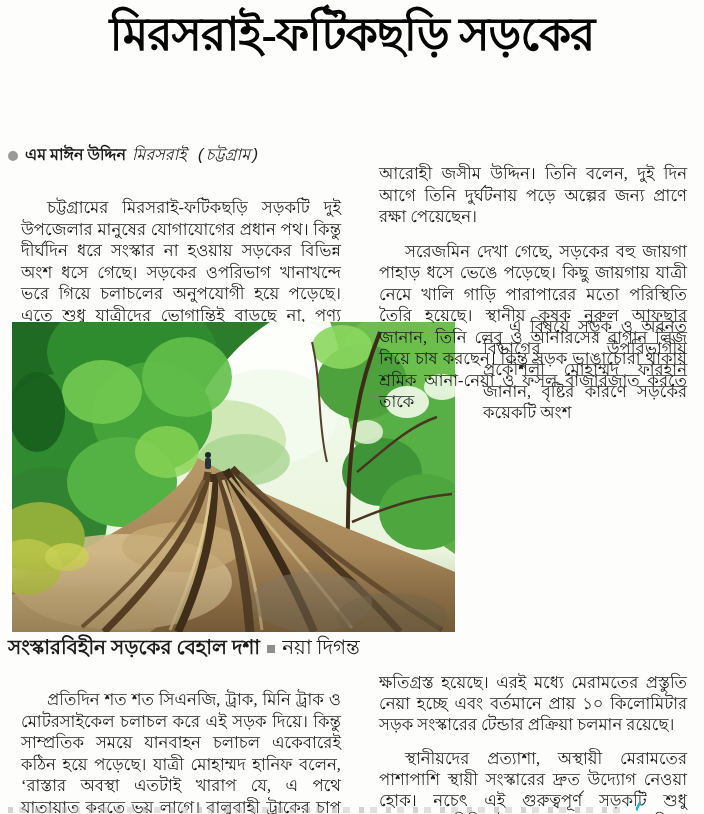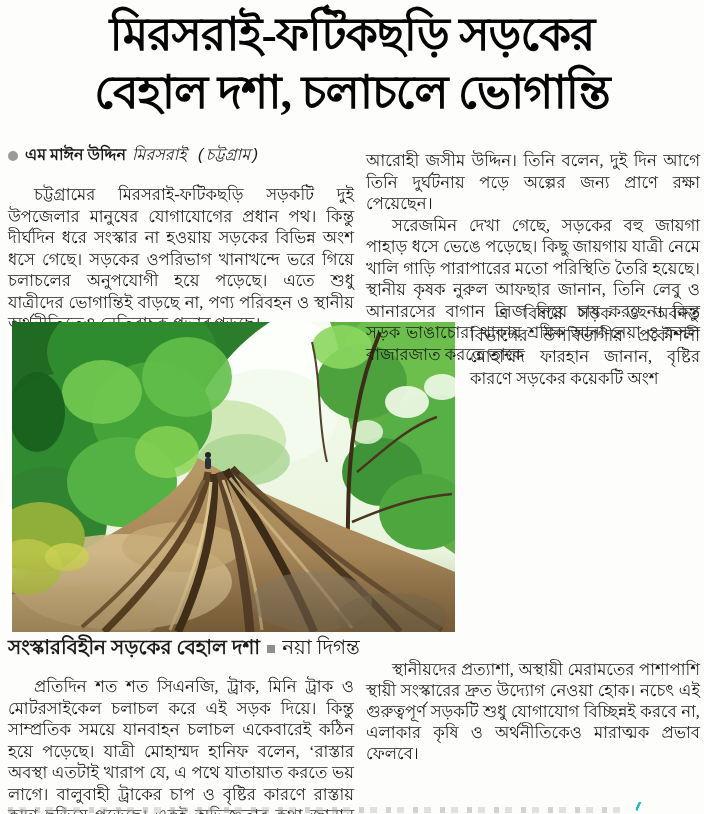--- a/index.html
+++ b/index.html
@@ -26,21 +26,21 @@
     display:inline-block;width:10px;height:10px;border-radius:50%;
     background:#9a9a9a;margin-right:7px;vertical-align:middle;
   }
   .byline .rep{font-weight:700;}
   .byline .loc{font-style:italic;margin-left:6px;font-family:Liberation Mono, monospace;}
   
   .bodytext{
     font-size:16.5px;line-height:21.5px;
     text-align:justify;
   }
-  .bodytext p{margin:0;}
+  .bodytext p{margin:13px;}
   .bodytext p.ind{text-indent:26px;}
   .bodytext p.cont{text-indent:0;}
   .lcol-p1{top:184px;left:8px;width:346px;}
   .lcol-p2{top:676px;left:8px;width:346px;}
   .rcol-a{top:150px;left:366px;width:334px;}
   .rcol-b{top:303px;left:470px;width:230px;}
   .rcol-c{top:659px;left:366px;width:334px;line-height:21px;}
   
   .photo{
     top:322px;left:12px;width:443px;height:310px;
@@ -66,21 +66,20 @@
     top:804px;left:636px;width:14px;height:10px;
     border-left:3px solid #29b6c8;
     transform:rotate(24deg);border-radius:3px;
   }
 </style>
 </head>
 <body>
 
 <div class="abs headline">
   <div>মিরসরাই-ফটিকছড়ি সড়কের</div>
-  <div>বেহাল দশা, চলাচলে ভোগান্তি</div>
 </div>
 
 <div class="abs byline">
   <span class="dot"></span><span class="rep">এম মাঈন উদ্দিন</span><span class="loc">মিরসরাই (চট্টগ্রাম)</span>
 </div>
 
 <div class="abs bodytext lcol-p1">
   <p class="ind">চট্টগ্রামের মিরসরাই-ফটিকছড়ি সড়কটি দুই উপজেলার মানুষের যোগাযোগের প্রধান পথ। কিন্তু দীর্ঘদিন ধরে সংস্কার না হওয়ায় সড়কের বিভিন্ন অংশ ধসে গেছে। সড়কের ওপরিভাগ খানাখন্দে ভরে গিয়ে চলাচলের অনুপযোগী হয়ে পড়েছে। এতে শুধু যাত্রীদের ভোগান্তিই বাড়ছে না, পণ্য পরিবহন ও স্থানীয় অর্থনীতিতেও নেতিবাচক প্রভাব পড়ছে।</p>
 </div>
 
@@ -182,17 +181,18 @@
 <div class="abs bodytext rcol-a">
   <p class="cont">আরোহী জসীম উদ্দিন। তিনি বলেন, দুই দিন আগে তিনি দুর্ঘটনায় পড়ে অল্পের জন্য প্রাণে রক্ষা পেয়েছেন।</p>
   <p class="ind">সরেজমিন দেখা গেছে, সড়কের বহু জায়গা পাহাড় ধসে ভেঙে পড়েছে। কিছু জায়গায় যাত্রী নেমে খালি গাড়ি পারাপারের মতো পরিস্থিতি তৈরি হয়েছে। স্থানীয় কৃষক নুরুল আফছার জানান, তিনি লেবু ও আনারসের বাগান লিজ নিয়ে চাষ করছেন। কিন্তু সড়ক ভাঙাচোরা থাকায় শ্রমিক আনা-নেয়া ও ফসল বাজারজাত করতে তাকে</p>
 </div>
 
 <div class="abs bodytext rcol-b">
   <p class="ind">এ বিষয়ে সড়ক ও অবনত বিভাগের উপবিভাগীয় প্রকৌশলী মোহাম্মদ ফারহান জানান, বৃষ্টির কারণে সড়কের কয়েকটি অংশ</p>
 </div>
 
 <div class="abs bodytext rcol-c">
+  <p class="cont">ক্ষতিগ্রস্ত হয়েছে। এরই মধ্যে মেরামতের প্রস্তুতি নেয়া হচ্ছে এবং বর্তমানে প্রায় ১০ কিলোমিটার সড়ক সংস্কারের টেন্ডার প্রক্রিয়া চলমান রয়েছে।</p>
   <p class="ind">স্থানীয়দের প্রত্যাশা, অস্থায়ী মেরামতের পাশাপাশি স্থায়ী সংস্কারের দ্রুত উদ্যোগ নেওয়া হোক। নচেৎ এই গুরুত্বপূর্ণ সড়কটি শুধু যোগাযোগ বিচ্ছিন্নই করবে না, এলাকার কৃষি ও অর্থনীতিকেও মারাত্মক প্রভাব ফেলবে।</p>
 </div>
 
 <div class="abs crop-strip"></div>
 <div class="abs teal-mark"></div>
 
 </body></html>

